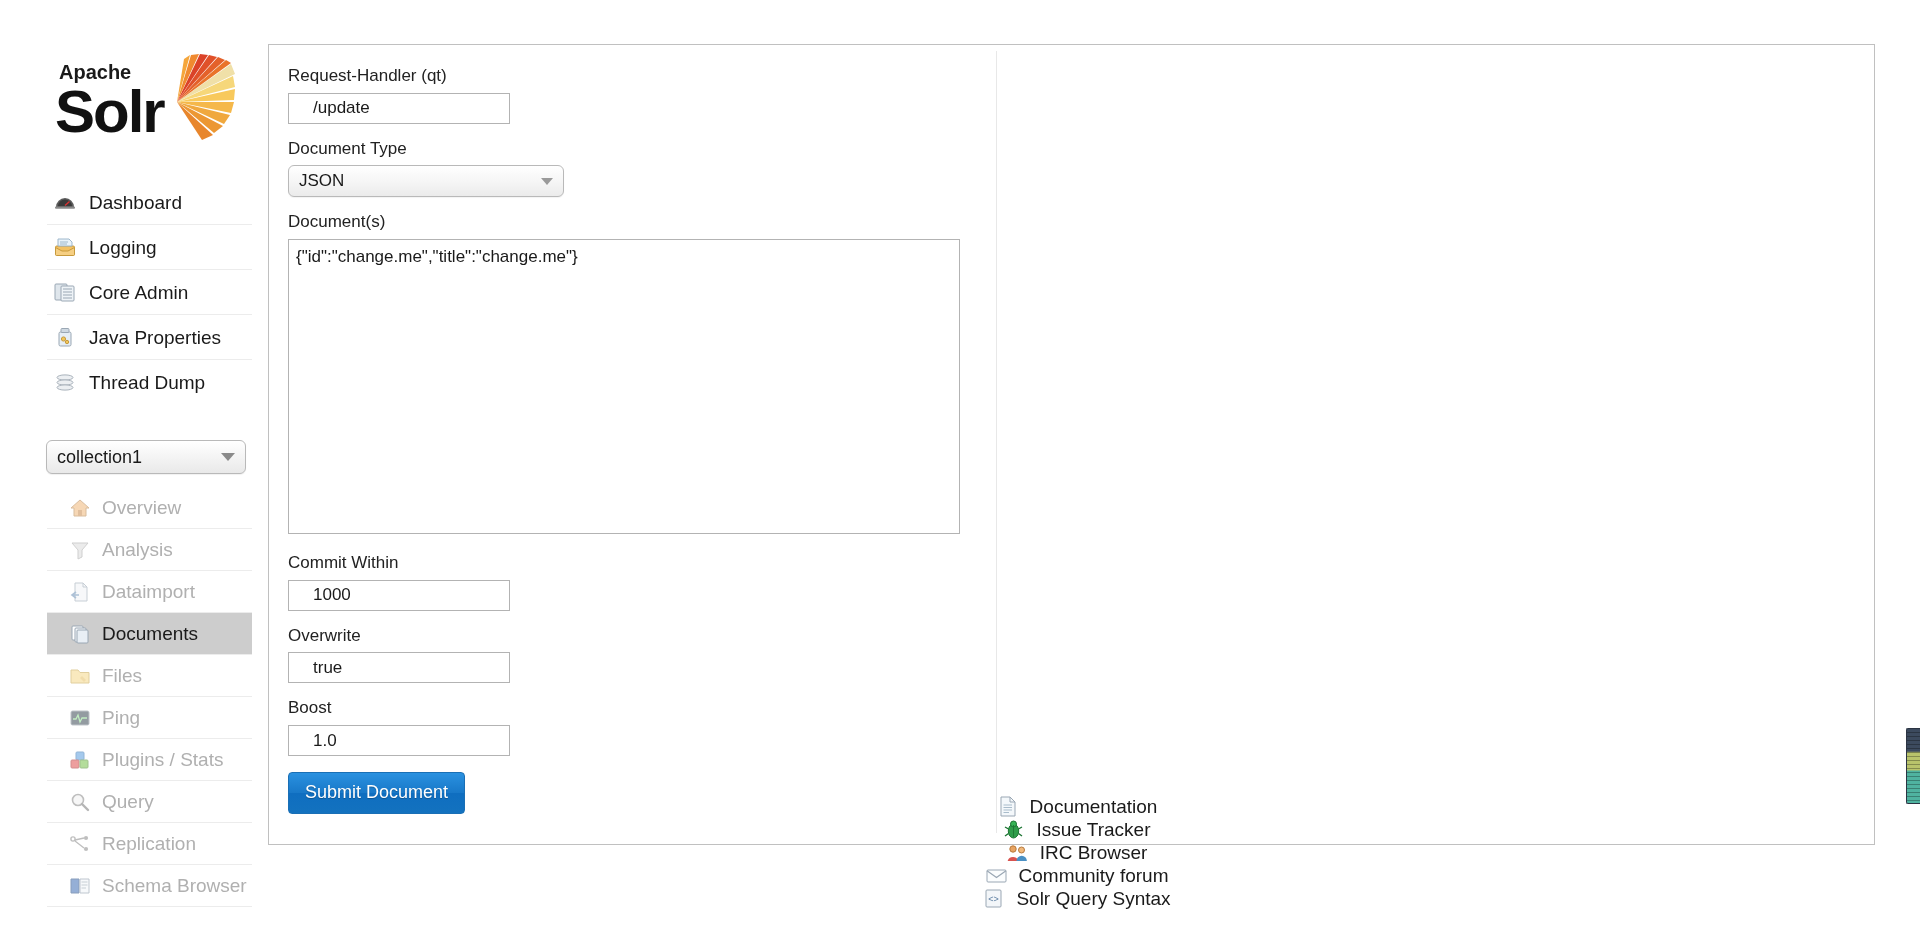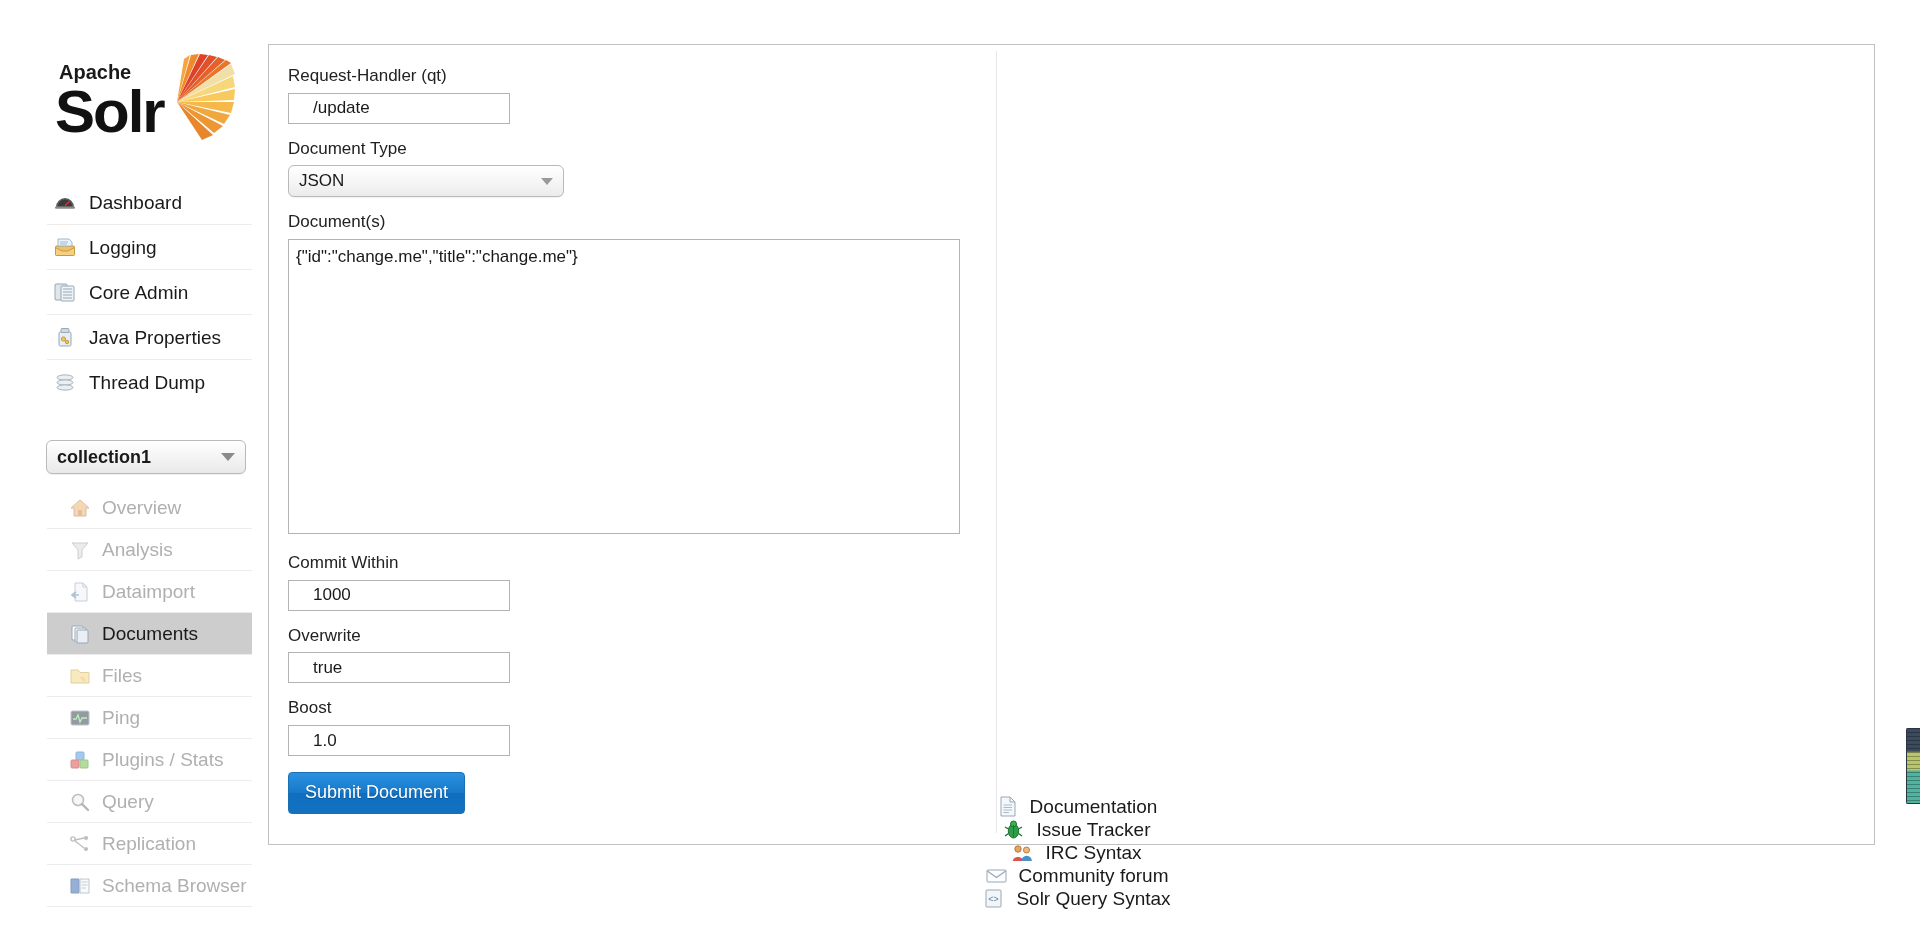--- a/index.html
+++ b/index.html
@@ -81,21 +81,20 @@
     border: 1px solid #b9b9b9;
     border-radius: 6px;
     background: linear-gradient(to bottom, #ffffff 0%, #f3f3f3 55%, #e9e9e9 100%);
     box-shadow: 0 1px 1px rgba(0,0,0,0.06);
     display: flex;
     align-items: center;
     padding: 0 10px;
     font-size: 18px;
     color: #1a1a1a;
     cursor: pointer;
-    font-weight: bold;
   }
   #core-selector .cs-label { flex: 1 1 auto; }
   #core-selector .cs-arrow {
     width: 0; height: 0;
     border-left: 7px solid transparent;
     border-right: 7px solid transparent;
     border-top: 8px solid #8a8a8a;
   }
 
   #core-nav {
@@ -565,21 +564,21 @@
 
     <a class="footer-link">
       <span class="ico">
         <svg width="23" height="23" viewBox="0 0 23 23">
           <circle cx="7" cy="8" r="3.2" fill="#e8a361" stroke="#b87a3d"></circle>
           <path d="M1.6 20 A5.6 5.6 0 0 1 12.4 20 Z" fill="#d9534f"></path>
           <circle cx="15.5" cy="9" r="3" fill="#f0b97c" stroke="#b87a3d"></circle>
           <path d="M10.5 20 A5.2 5.2 0 0 1 20.9 20 Z" fill="#4a90c4"></path>
         </svg>
       </span>
-      <span>IRC Syntax</span>
+      <span>IRC Browser</span>
     </a>
 
     <a class="footer-link">
       <span class="ico">
         <svg width="23" height="23" viewBox="0 0 23 23">
           <rect x="2" y="6" width="19" height="12" rx="1" fill="#fbfdfe" stroke="#9aa7b4"></rect>
           <path d="M2 6.8 L11.5 13.5 L21 6.8" fill="none" stroke="#9aa7b4" stroke-width="1.2"></path>
         </svg>
       </span>
       <span>Community forum</span>

